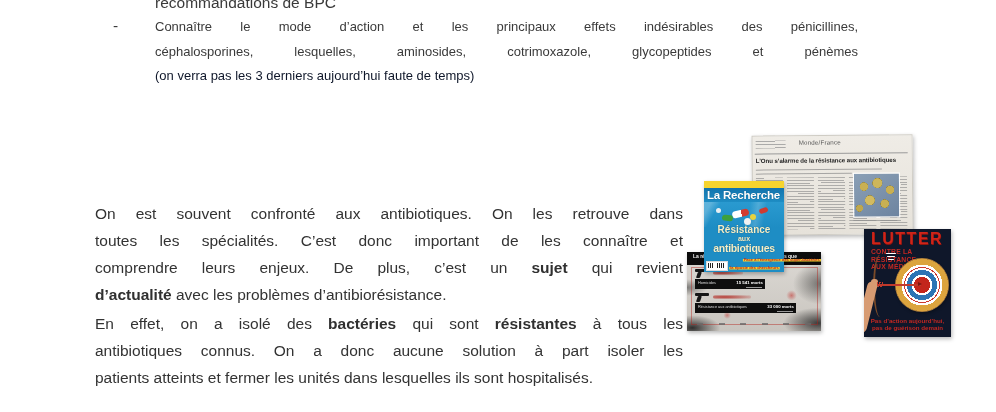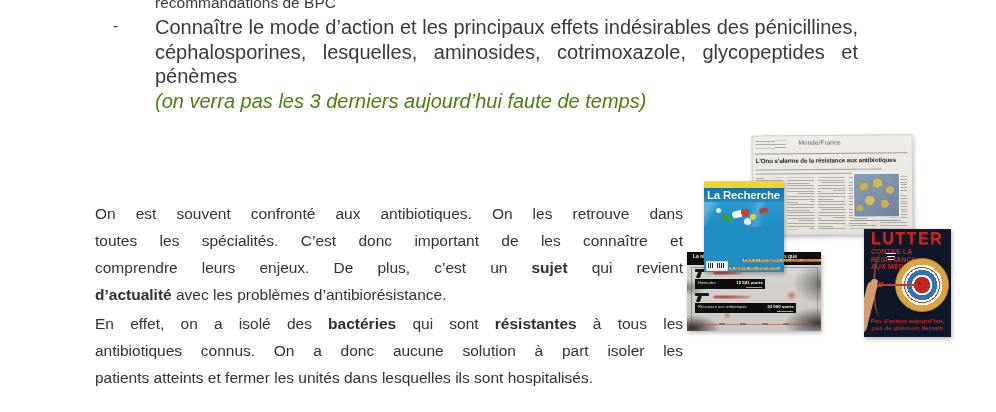--- a/index.html
+++ b/index.html
@@ -8,22 +8,22 @@
     overflow:hidden;font-family:"Liberation Sans",sans-serif;color:#3a3a3a;
   }
   
   .jline{text-align:justify;text-align-last:justify;-moz-text-align-last:justify;}
   .lastline{text-align:left;}
   .b{font-weight:700;color:#303030;}
 
   #partial-line{position:absolute;left:155px;top:-6px;font-size:15.5px;line-height:18px;}
   #objectives{position:absolute;left:113px;top:15px;width:745px;}
   #objectives .marker{position:absolute;left:0;top:2px;font-size:15.5px;}
-  #objectives .obj-body{margin-left:42px;font-size:20px;line-height:24.5px;}
-  #objectives .note{font-style:italic;color:#4d7c0f;}
+  #objectives .obj-body{margin-left:42px;font-size:13px;line-height:24.5px;}
+  #objectives .note{color:#0f172a;}
 
   #intro-heading{
     position:absolute;left:125px;top:152px;font-size:17px;font-weight:700;color:#1a1a1a;
     letter-spacing:.3px;text-decoration:underline;text-underline-offset:4px;
     text-decoration-thickness:1.5px;
   }
   .para{position:absolute;left:95px;width:588px;font-size:15.5px;line-height:27px;color:#333;}
   #para1{top:200px;}
   #para2{top:310px;}
 
@@ -252,20 +252,25 @@
       <span>La Recherche</span>
     </div>
     <div id="mag-pills">
       <div class="pill" id="pill-green"></div>
       <div class="pill" id="pill-cap"></div>
       <div class="pill" id="pill-yellow"></div>
       <div class="pill" id="pill-white1"></div>
       <div class="pill" id="pill-white2"></div>
       <div class="pill" id="pill-red2"></div>
     </div>
+    <div id="mag-title">
+      <div class="t1">Résistance</div>
+      <div class="t2">aux</div>
+      <div class="t3">antibiotiques</div>
+    </div>
     <div id="mag-band">
       <div><span>Face à l’émergence des super-bactéries</span></div>
       <div><span>la riposte des chercheurs</span></div>
     </div>
     <div id="mag-barcode">
         <i></i>
       </div>
   </div>
 
   <div class="clip" id="poster">

